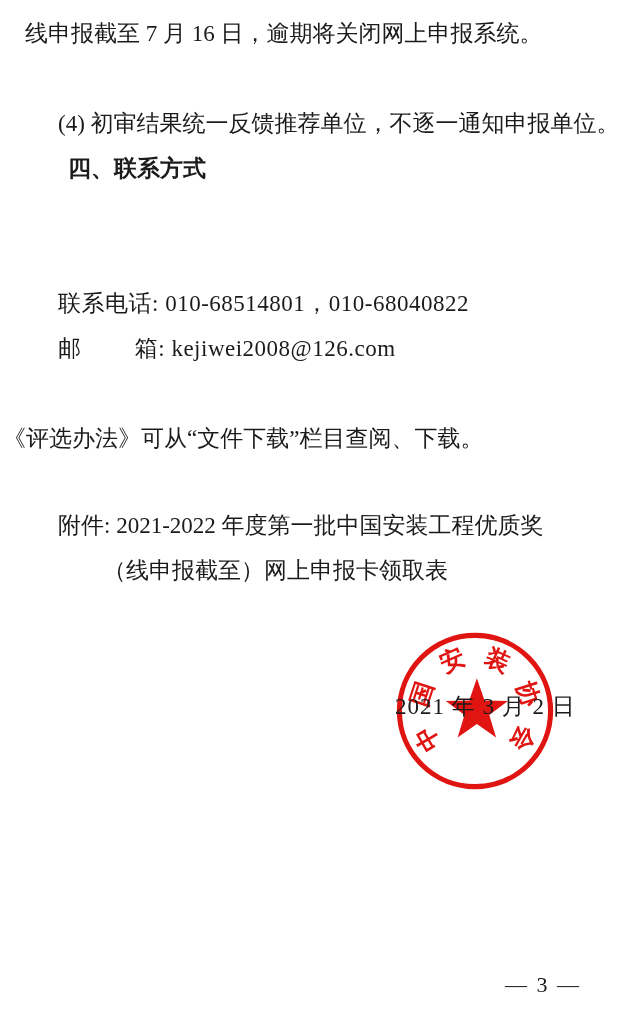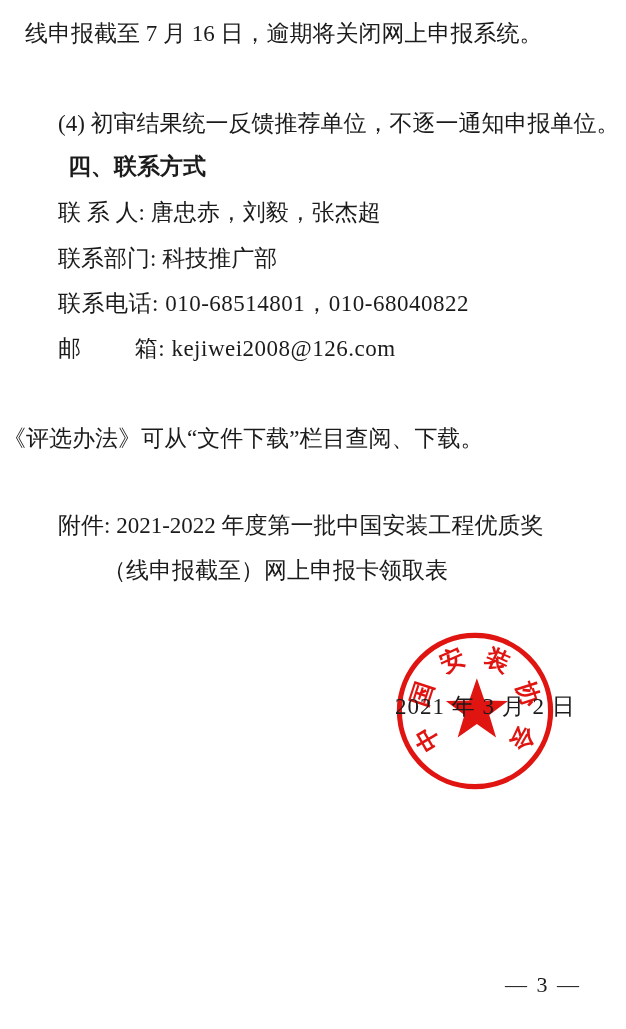--- a/index.html
+++ b/index.html
@@ -12,21 +12,21 @@
     font-family: "Liberation Serif", "DejaVu Serif", serif;
     color: #1b1b1b;
   }
   .line {
     position: absolute;
     white-space: nowrap;
     font-size: 23px;
     line-height: 1.25;
   }
   .heading {
-    font-family: Liberation Mono, monospace;
+    font-family: Liberation Sans, sans-serif;
     font-weight: bold;
     font-size: 23px;
   }
   .mono-ish { letter-spacing: 0.5px; }
   .seal {
     position: absolute;
     left: 391px;
     top: 627px;
     width: 168px;
     height: 168px;
@@ -58,23 +58,21 @@
 
 <div class="page">
 
   <div class="line" style="left:25px; top:20px">线申报截至 7 月 16 日，逾期将关闭网上申报系统。</div>
 
 
   <div class="line" style="left:58px; top:110px">(4) 初审结果统一反馈推荐单位，不逐一通知申报单位。</div>
 
   <div class="line heading" style="left:68px; top:154px">四、联系方式</div>
 
-  <div class="line" style="left:58px; top:199px">联 系 人: 唐忠赤，刘毅，张杰超</div>
 
-  <div class="line" style="left:58px; top:245px">联系部门: 科技推广部</div>
 
   <div class="line mono-ish" style="left:58px; top:290px">联系电话: 010-68514801，010-68040822</div>
 
   <div class="line mono-ish" style="left:58px; top:335px">邮　　 箱: kejiwei2008@126.com</div>
 
 
   <div class="line" style="left:3px; top:425px">《评选办法》可从“文件下载”栏目查阅、下载。</div>
 
   <div class="line" style="left:58px; top:512px">附件: 2021-2022 年度第一批中国安装工程优质奖</div>
 

